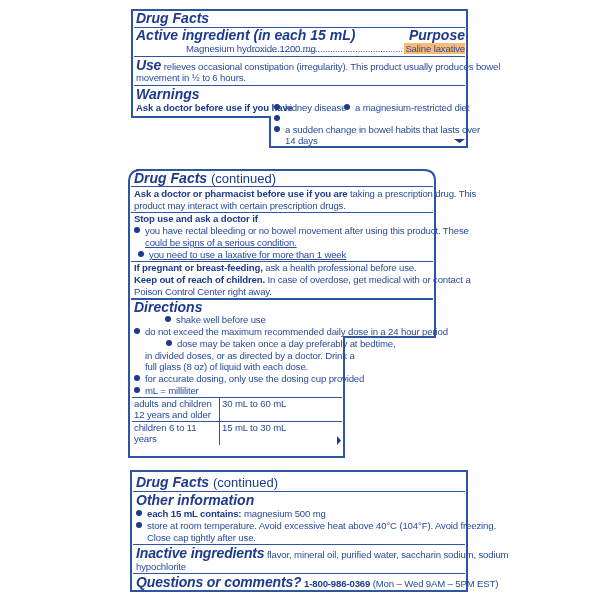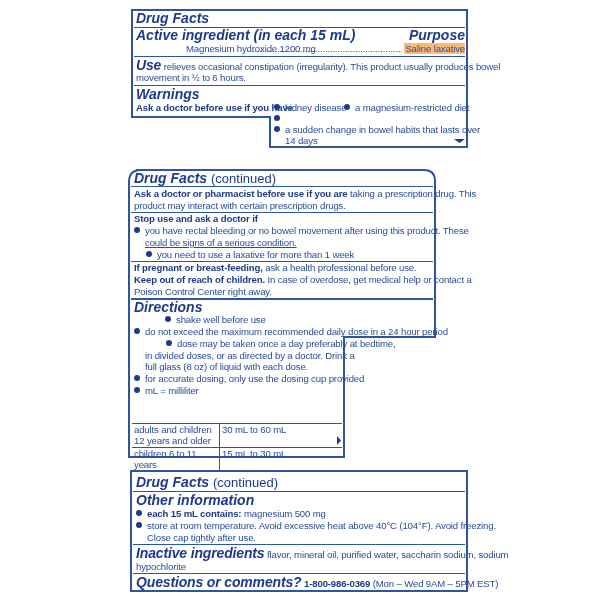--- a/index.html
+++ b/index.html
@@ -64,41 +64,41 @@
   </div>
   <div class="rule" style="left:131px;top:186px;width:302px;"></div>
   <div class="abs txt" style="left:134px;top:188px;white-space:nowrap;">
     <span class="b">Ask a doctor or pharmacist before use if you are</span> <span>taking a prescription drug.  This</span>
   </div>
   <div class="abs txt" style="left:134px;top:200px;">product may interact with certain prescription drugs.</div>
   <div class="rule" style="left:131px;top:212px;width:302px;"></div>
   <div class="abs txt b" style="left:134px;top:213px;">Stop use and ask a doctor if</div>
   <div class="li txt" style="left:134px;top:225px;"><span class="bullet"></span><span>you have rectal bleeding or no bowel movement after using this product.  These</span></div>
   <div class="li txt indent" style="left:134px;top:237px;text-decoration:underline;">could be signs of a serious condition.</div>
-  <div class="li txt" style="left:146px;top:249px;"><span class="bullet"></span><span>you need to use a laxative for more than 1 week</span></div>
+  <div class="li txt" style="left:138px;top:249px;text-decoration:underline;"><span class="bullet"></span><span>you need to use a laxative for more than 1 week</span></div>
   <div class="rule" style="left:131px;top:261px;width:302px;"></div>
   <div class="abs txt" style="left:134px;top:262px;white-space:nowrap;text-align:center;">
     <span class="b">If pregnant or breast-feeding,</span> <span>ask a health professional before use.</span>
   </div>
   <div class="abs txt" style="left:134px;top:274px;white-space:nowrap;">
-    <span class="b">Keep out of reach of children.</span> <span>In case of overdose, get medical help or contact a</span>
+    <span class="b">Keep out of reach of children.</span> <span>In case of overdose, get medical with or contact a</span>
   </div>
   <div class="abs txt" style="left:134px;top:286px;">Poison Control Center right away.</div>
   <div class="rule thick" style="left:131px;top:298px;width:302px;"></div>
 
   <div class="abs h-big" style="left:134px;top:300px;">Directions</div>
   <div class="li txt" style="left:134px;top:314px;padding-left:31px;"><span class="bullet"></span><span>shake well before use</span></div>
   <div class="li txt" style="left:134px;top:326px;"><span class="bullet"></span><span>do not exceed the maximum recommended daily dose in a 24 hour period</span></div>
   <div class="li txt" style="left:134px;top:338px;margin-left:32px;"><span class="bullet"></span><span>dose may be taken once a day preferably at bedtime,</span></div>
   <div class="li txt indent" style="left:134px;top:350px;">in divided  doses, or as directed by a doctor.  Drink a</div>
   <div class="li txt indent" style="left:134px;top:361px;">full glass (8 oz) of liquid with each dose.</div>
   <div class="li txt" style="left:134px;top:373px;"><span class="bullet"></span><span>for accurate dosing, only use the dosing cup provided</span></div>
   <div class="li txt" style="left:134px;top:385px;"><span class="bullet"></span><span>mL = milliliter</span></div>
 
-  <table class="dose" style="left:132px;top:397px;width:210px;margin-top:26px;">
+  <table class="dose" style="left:132px;top:397px;width:210px;">
     <tbody>
         <tr>
       <td class="c1"><span>adults and children</span><br><span>12 years and older</span></td>
       <td>30 mL to 60 mL</td>
     </tr>
     <tr>
       <td class="c1">children 6 to 11 years</td>
       <td>15 mL to 30 mL</td>
     </tr>
   </tbody>

